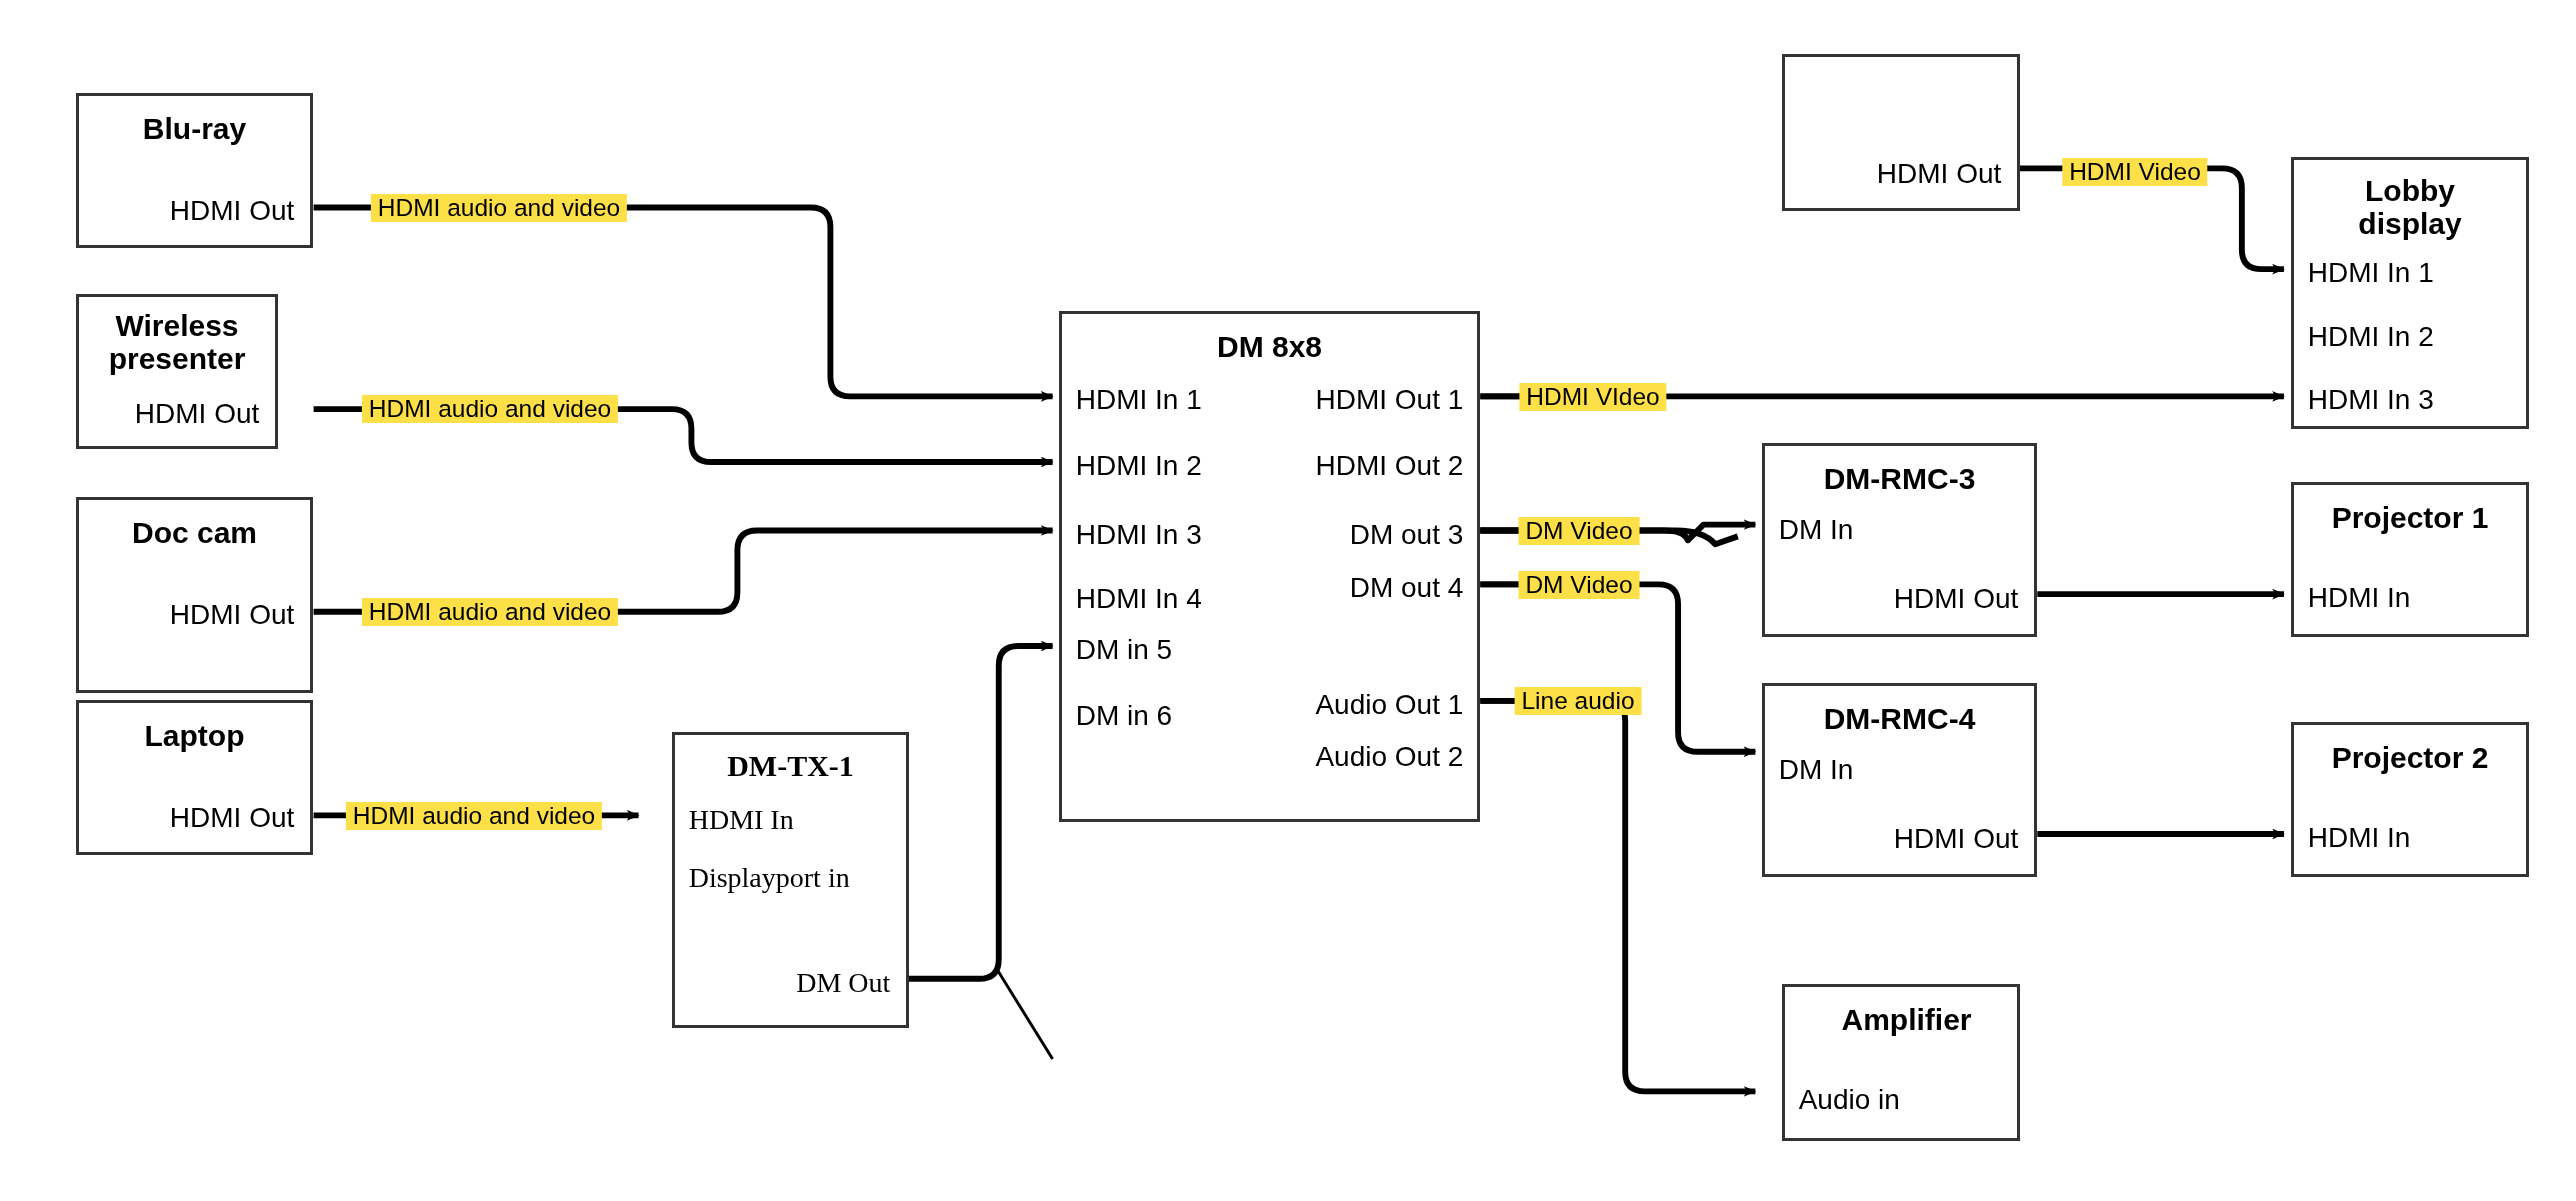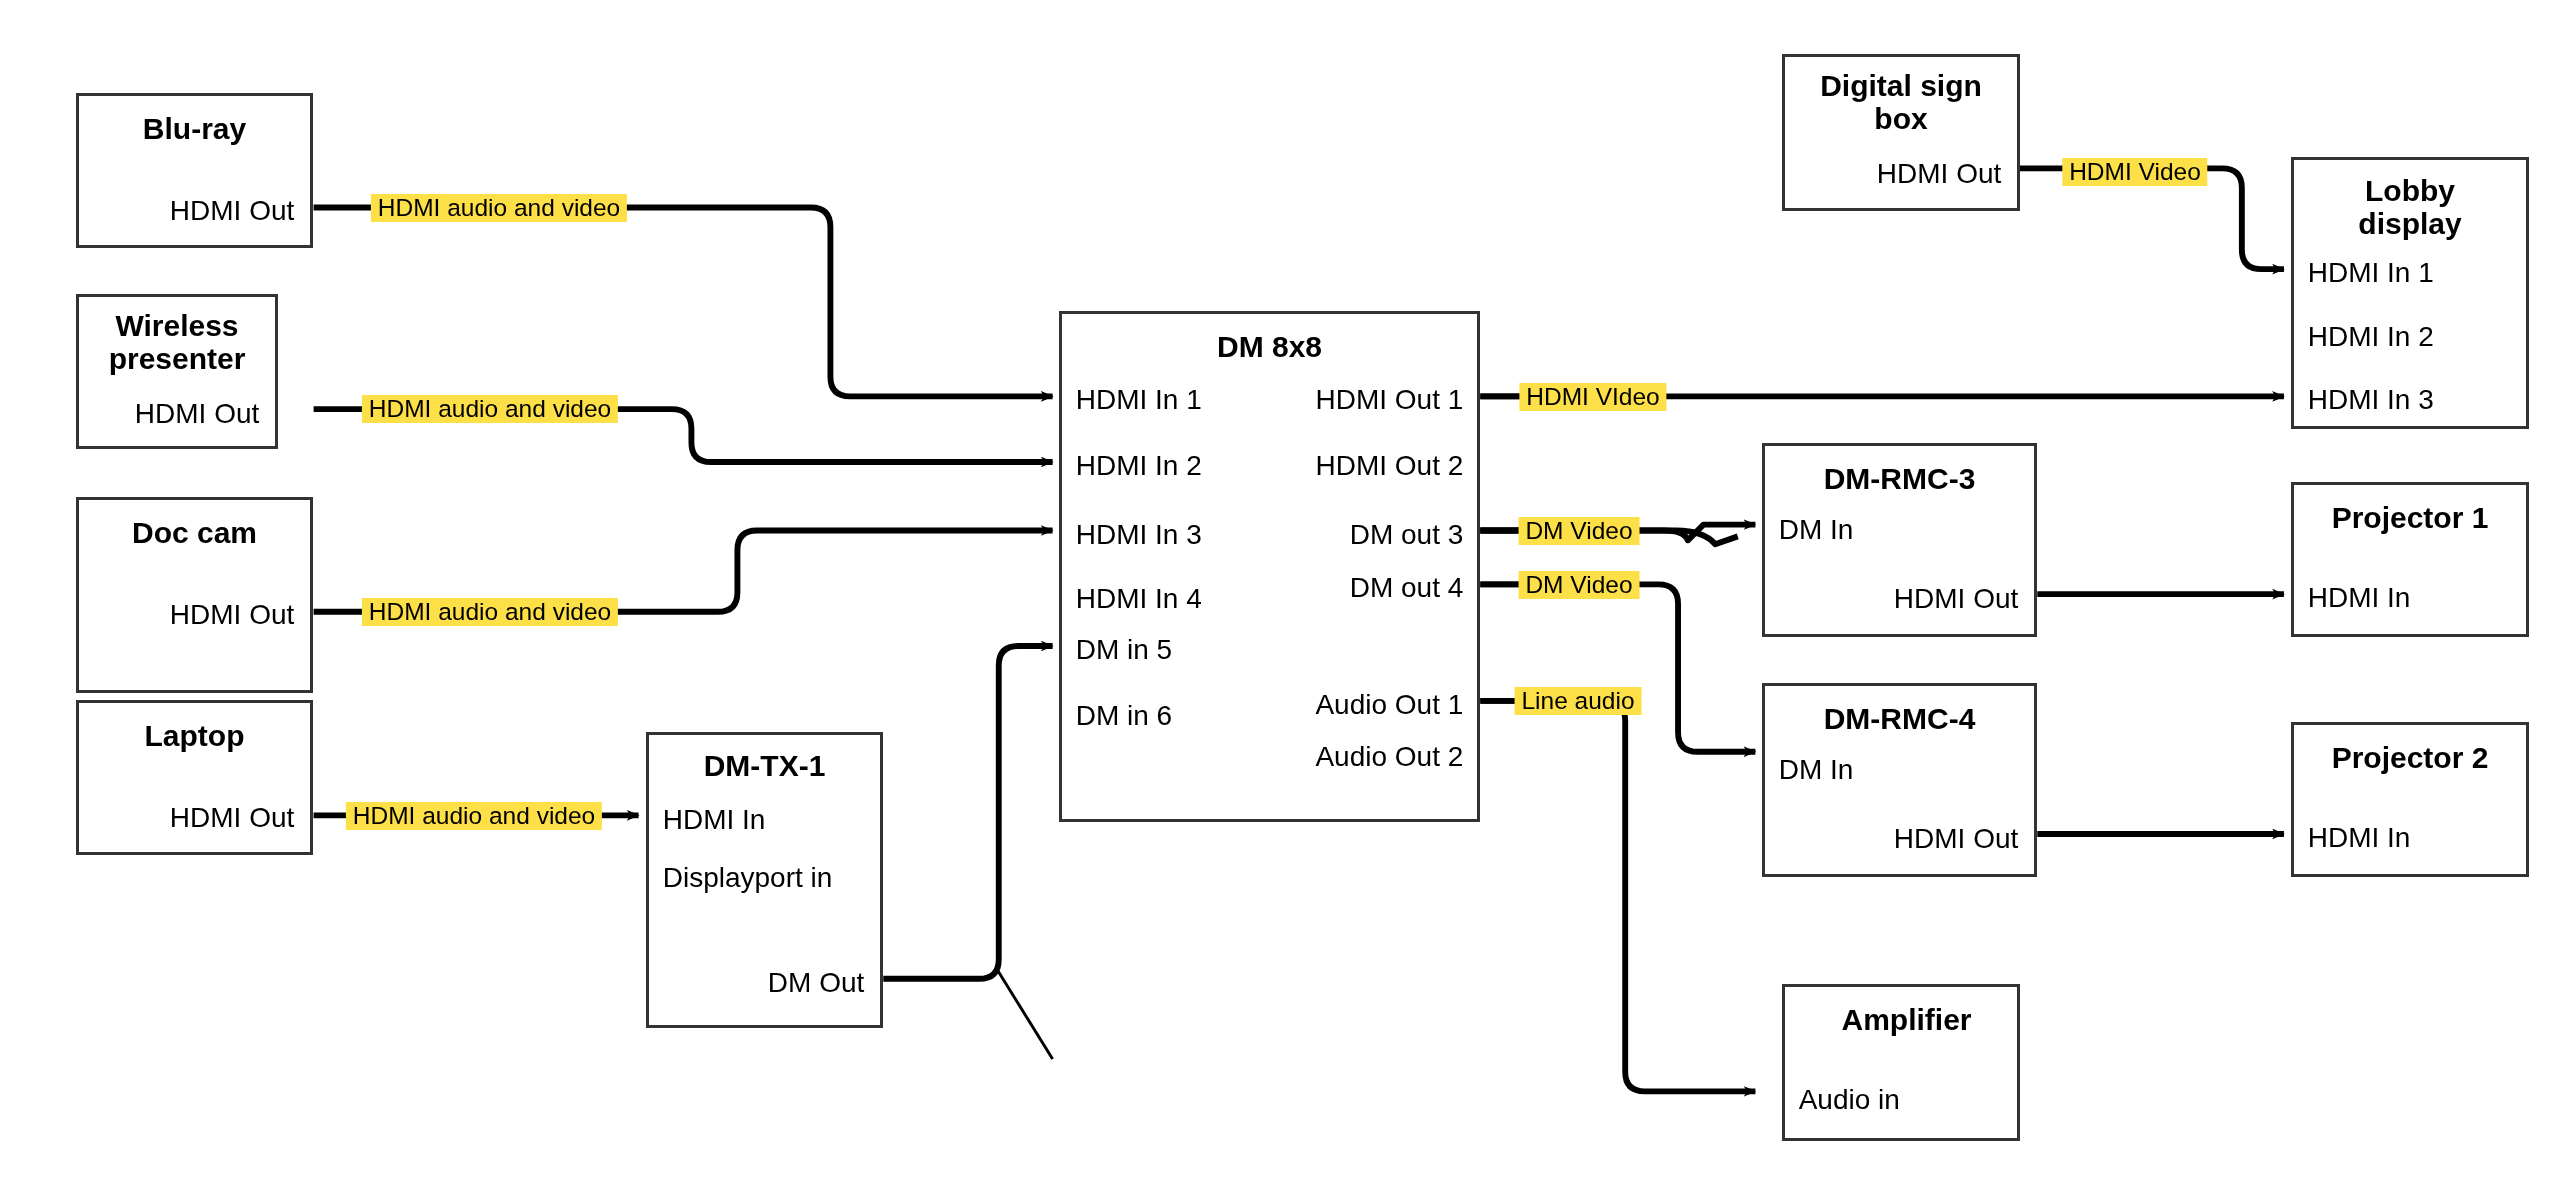--- a/index.html
+++ b/index.html
@@ -87,21 +87,21 @@
   <div class="node" style="left:76px;top:497px;width:237px;height:196px;">
     <div class="title" style="margin-top:15.7px;">Doc cam</div>
     <div class="port right" style="position:absolute;right:15.7px;top:100px;">HDMI Out</div>
   </div>
 
   <div class="node" style="left:76px;top:700px;width:237px;height:155px;">
     <div class="title" style="margin-top:15.7px;">Laptop</div>
     <div class="port right" style="position:absolute;right:15.7px;top:100px;">HDMI Out</div>
   </div>
 
-  <div class="node" style="left:646px;top:732px;width:237px;height:296px;">
+  <div class="node" style="left:672px;top:732px;width:237px;height:296px;font-family:Liberation Serif, serif;">
     <div class="title" style="margin-top:13.7px;">DM-TX-1</div>
     <div class="port left" style="position:absolute;left:13.7px;top:70px;">HDMI In</div>
     <div class="port left" style="position:absolute;left:13.7px;top:128px;">Displayport in</div>
     <div class="port right" style="position:absolute;right:15.7px;top:233px;">DM Out</div>
   </div>
 
   <div class="node" style="left:1059px;top:311px;width:421px;height:511px;">
     <div class="title" style="margin-top:15.7px;">DM 8x8</div>
 
     <div class="port left" style="position:absolute;left:13.7px;top:71px;">HDMI In 1</div>
@@ -113,22 +113,20 @@
 
     <div class="port right" style="position:absolute;right:13.7px;top:71px;">HDMI Out 1</div>
     <div class="port right" style="position:absolute;right:13.7px;top:137px;">HDMI Out 2</div>
     <div class="port right" style="position:absolute;right:13.7px;top:206px;">DM out 3</div>
     <div class="port right" style="position:absolute;right:13.7px;top:259px;">DM out 4</div>
     <div class="port right" style="position:absolute;right:13.7px;top:376px;">Audio Out 1</div>
     <div class="port right" style="position:absolute;right:13.7px;top:428px;">Audio Out 2</div>
   </div>
 
   <div class="node" style="left:1782px;top:54px;width:238px;height:157px;">
-    <div class="title" style="margin-top:11.7px;white-space:pre-line;">Digital sign
-box</div>
     <div class="port right" style="position:absolute;right:15.7px;top:102px;">HDMI Out</div>
   </div>
 
   <div class="node" style="left:2291px;top:157px;width:238px;height:272px;">
     <div class="title" style="margin-top:13.7px;white-space:pre-line;">Lobby
 display</div>
     <div class="port left" style="position:absolute;left:13.7px;top:98px;">HDMI In 1</div>
     <div class="port left" style="position:absolute;left:13.7px;top:162px;">HDMI In 2</div>
     <div class="port left" style="position:absolute;left:13.7px;top:225px;">HDMI In 3</div>
   </div>

